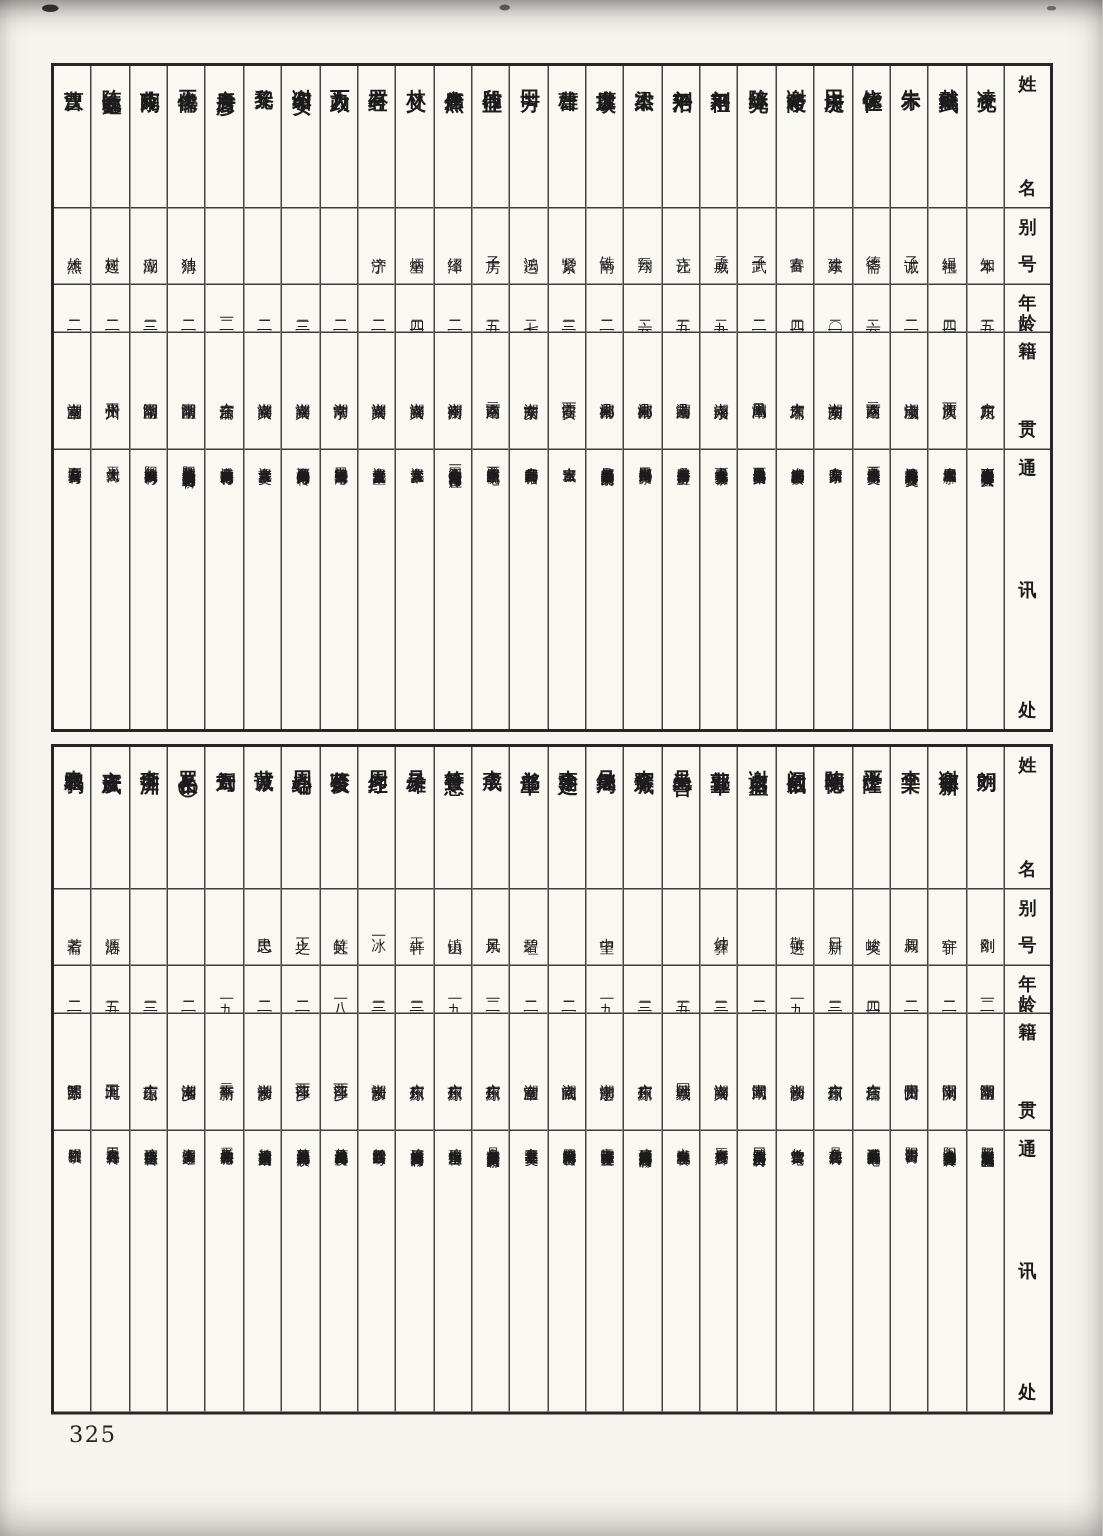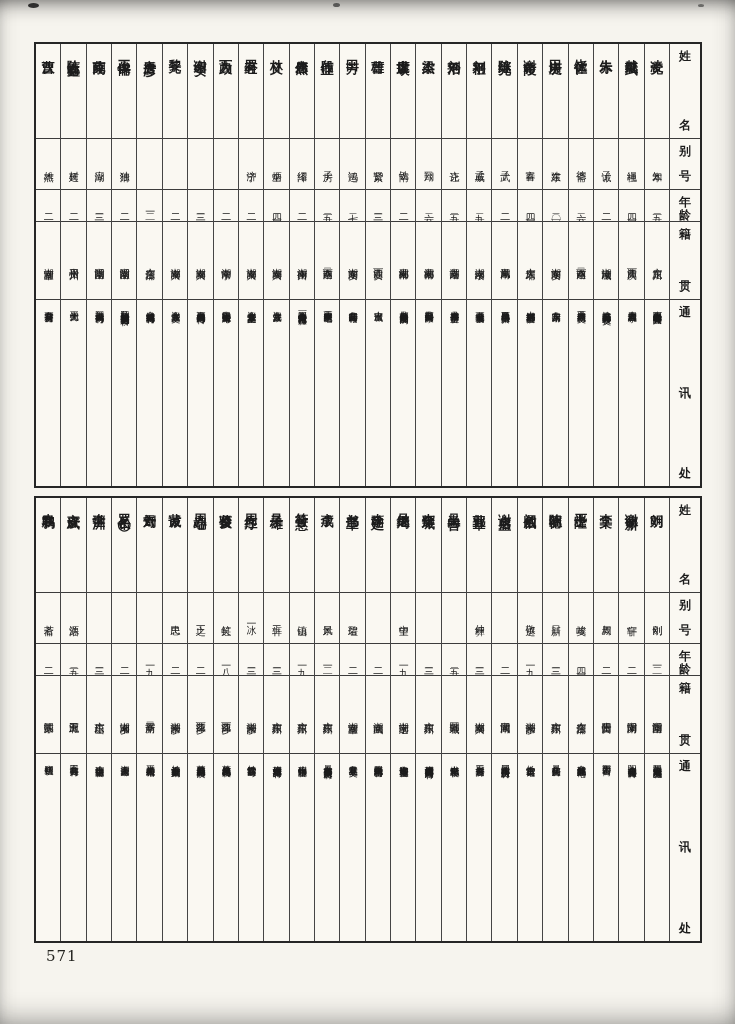--- a/index.html
+++ b/index.html
@@ -976,14 +976,14 @@
         </div>
         <div class="cell c-origin">
           <div class="vtext">江苏崇明</div>
         </div>
         <div class="cell c-address">
           <div class="vtext">崇明虹桥镇</div>
         </div>
       </div>
     </div>
 
-  <div class="page-num">571</div>
+  <div class="page-num">325</div>
 </div>
 
 </body></html>

